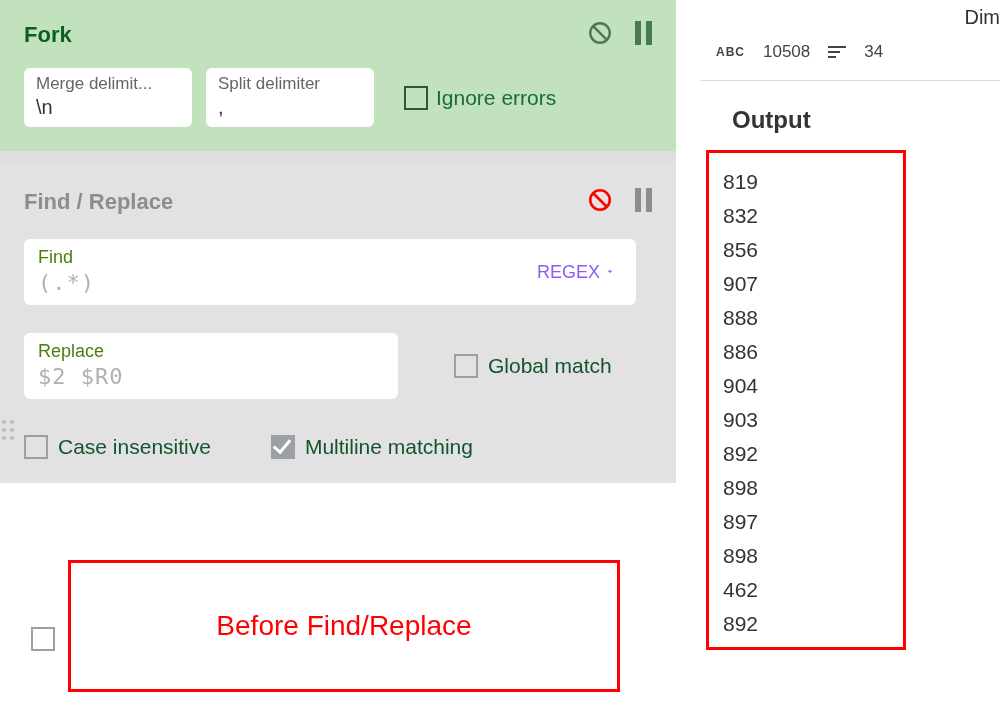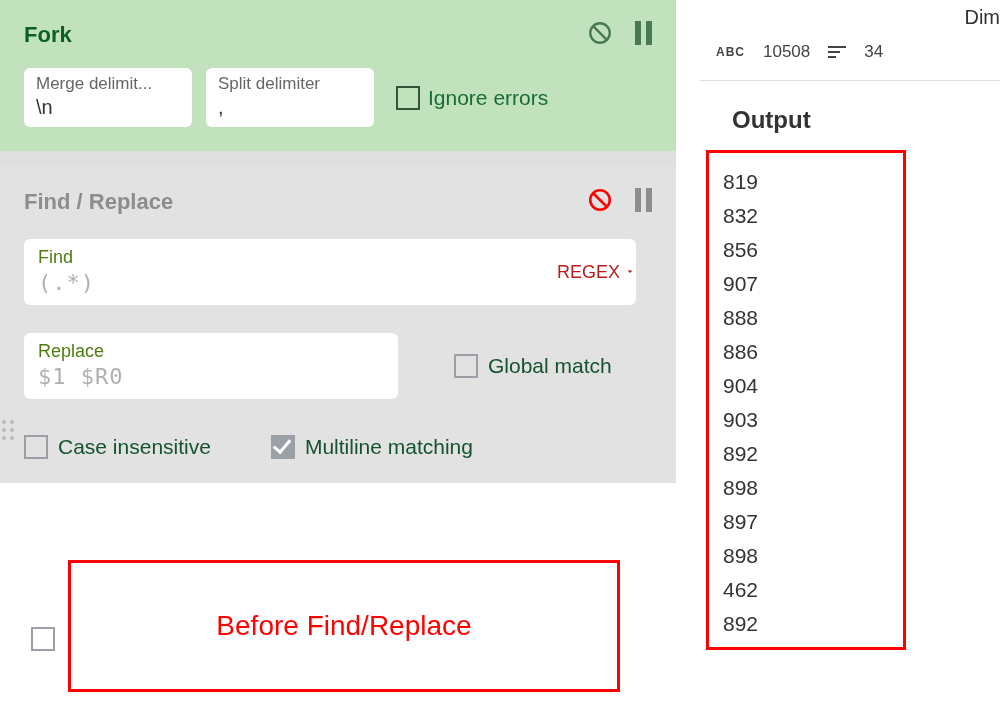--- a/index.html
+++ b/index.html
@@ -10,21 +10,21 @@
 
   
   .fork-block { background: #c1e2bd; padding: 20px 24px 24px 24px; }
   .fork-header { display: flex; align-items: center; justify-content: space-between; margin-bottom: 18px; }
   .fork-title { font-size: 22px; font-weight: bold; color: #0b5f26; }
   .fork-icons { display: flex; align-items: center; gap: 22px; color: #4a7a55; }
   .fork-body { display: flex; align-items: center; gap: 14px; }
   .field-box { background: #fff; border-radius: 6px; padding: 6px 12px 8px 12px; width: 168px; }
   .field-label { font-size: 17px; color: #666; margin-bottom: 2px; white-space: nowrap; overflow: hidden; text-overflow: ellipsis; }
   .field-value { font-size: 20px; color: #333; }
-  .check-row { display: flex; align-items: center; gap: 8px; margin-left: 8px; }
+  .check-row { display: flex; align-items: center; gap: 8px; margin-left: 16px; }
   .checkbox { width: 24px; height: 24px; border: 2.5px solid #32553a; display: inline-block; position: relative; flex-shrink: 0; }
   .checkbox.grey { border-color: #9aa0a6; }
   .checkbox.checked { border-color: #9aa0a6; background: #9aa0a6; }
   .checkbox.checked::after { content: ""; position: absolute; left: 4px; top: -1px; width: 7px; height: 14px; border: solid #fff; border-width: 0 3px 3px 0; transform: rotate(40deg); }
   .check-label { font-size: 21px; color: #1a6b36; }
   .check-label.grey { color: #14532d; }
 
   
   .spacer { height: 14px; background: #dfdfdf; }
 
@@ -34,21 +34,21 @@
   .fr-title { font-size: 22px; font-weight: bold; color: #8d8d8d; }
   .fr-icons { display: flex; align-items: center; gap: 22px; }
   .ban-red { color: #ff0000; }
   .pause-grey { color: #8d8d8d; }
 
   .fr-field { background: #fff; border-radius: 6px; padding: 8px 14px 10px 14px; margin-bottom: 28px; position: relative; }
   .fr-field.find { width: 612px; }
   .fr-field.replace { width: 374px; }
   .fr-label { font-size: 18px; color: #4d7c0f; margin-bottom: 2px; }
   .fr-value { font-size: 22px; color: #b0b0b0; font-family: "Consolas", monospace; letter-spacing: 1px; }
-  .regex-pill { position: absolute; right: 0; top: 50%; transform: translateY(-50%); font-size: 18px; color: #b91c1c; display: flex; align-items: center; gap: 4px; }
+  .regex-pill { position: absolute; right: 20px; top: 50%; transform: translateY(-50%); font-size: 18px; color: #8b5cf6; display: flex; align-items: center; gap: 4px; }
 
   .fr-replace-row { display: flex; align-items: center; }
   .global-check { margin-left: 56px; display: flex; align-items: center; gap: 10px; }
 
   .fr-checks-row { display: flex; align-items: center; gap: 60px; margin-top: 36px; }
   .fr-check-item { display: flex; align-items: center; gap: 10px; }
 
   
   .anno-box { position: absolute; left: 68px; top: 560px; width: 552px; height: 132px; background: #fff; border: 3px solid #ff0000; display: flex; align-items: center; justify-content: center; }
   .anno-text { font-size: 28px; color: #ff0000; }
@@ -147,21 +147,21 @@
           <svg width="12" height="12" viewBox="0 0 24 24" fill="currentColor">
               <path d="M7 10l5 5 5-5z"></path>
             </svg>
         </span>
       </div>
     </div>
 
     <div class="fr-replace-row">
       <div class="fr-field replace" style="margin-bottom:0">
         <div class="fr-label">Replace</div>
-        <div class="fr-value">$1 $R0</div>
+        <div class="fr-value">$2 $R0</div>
       </div>
       <div class="global-check">
         <span class="checkbox grey"></span>
         <span class="check-label grey">Global match</span>
       </div>
     </div>
 
     <div class="fr-checks-row">
       <div class="fr-check-item">
         <span class="checkbox grey"></span>

